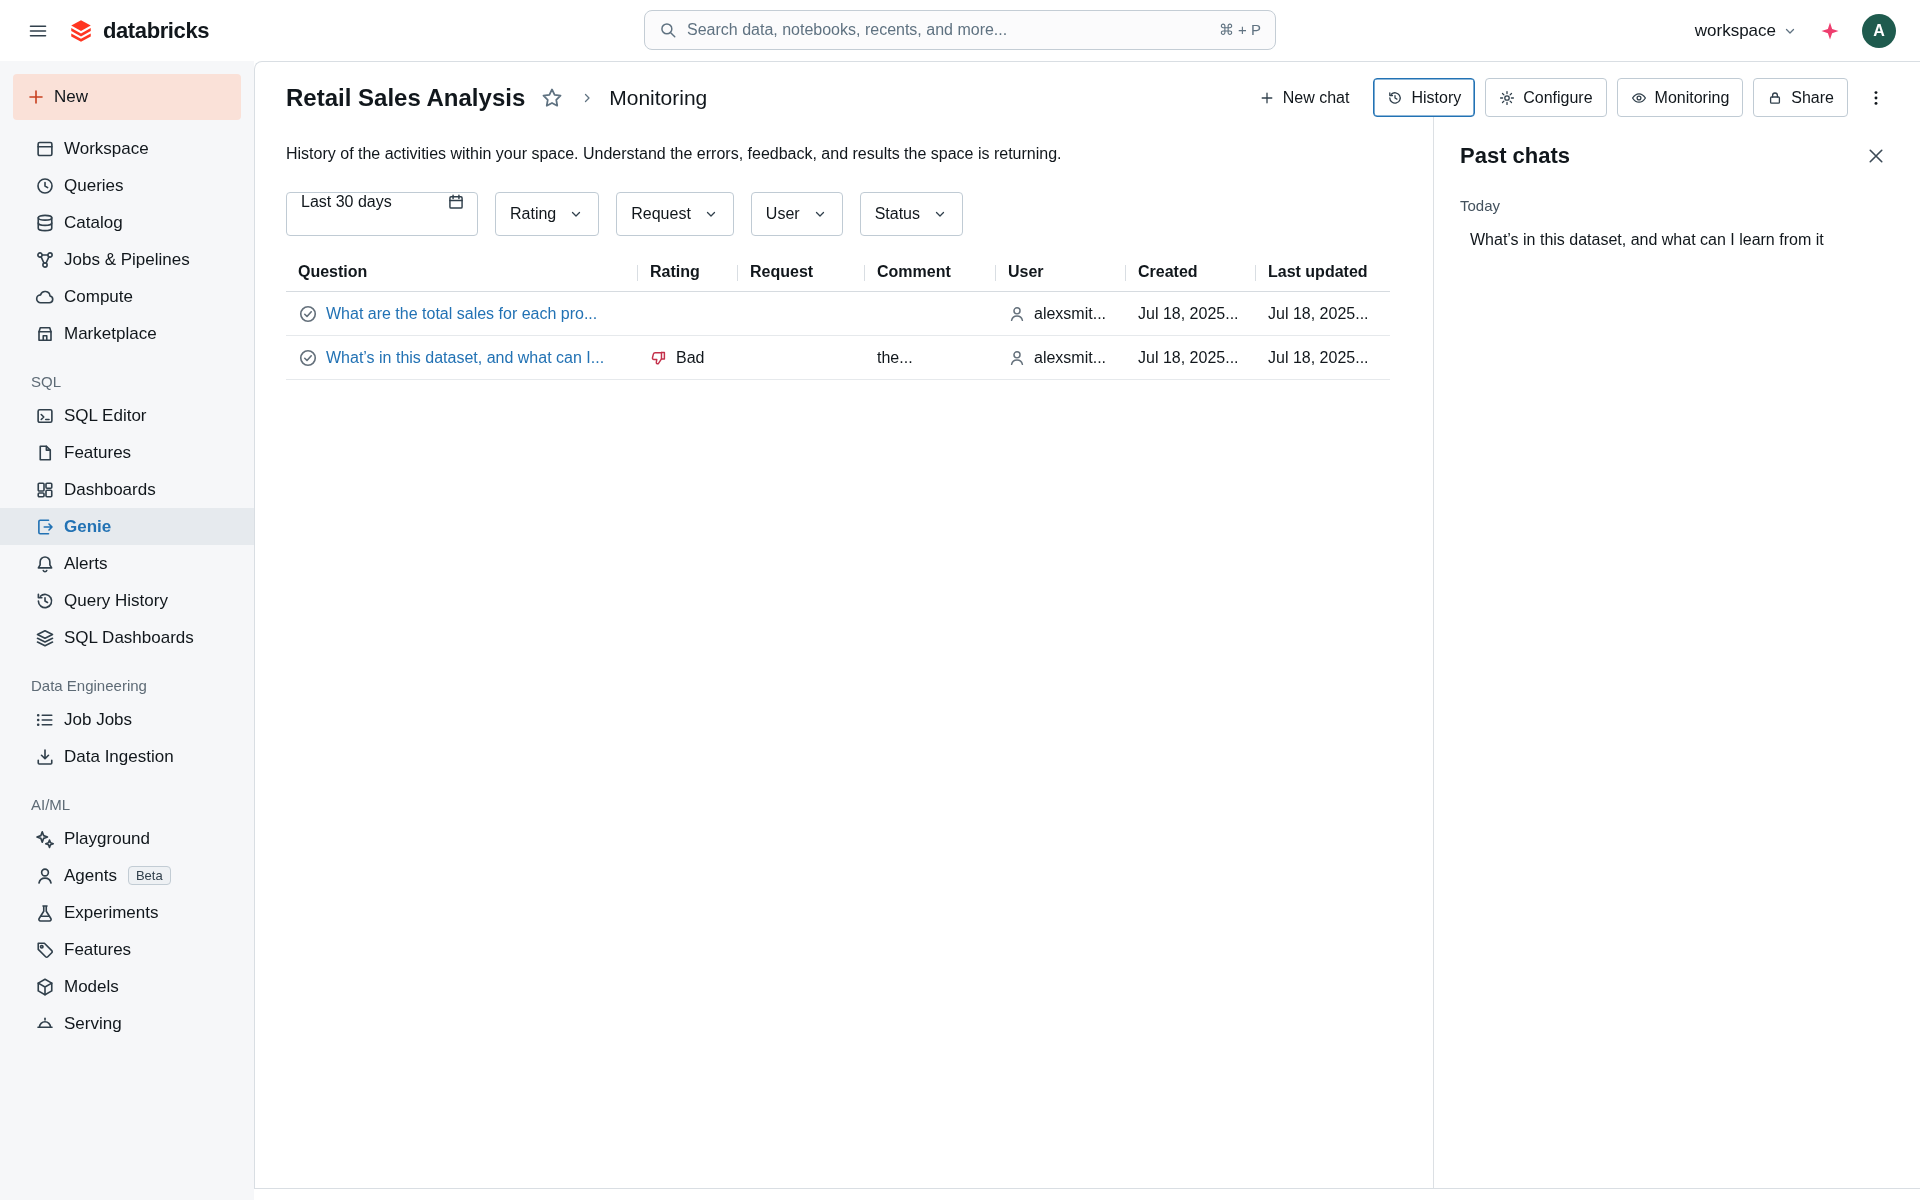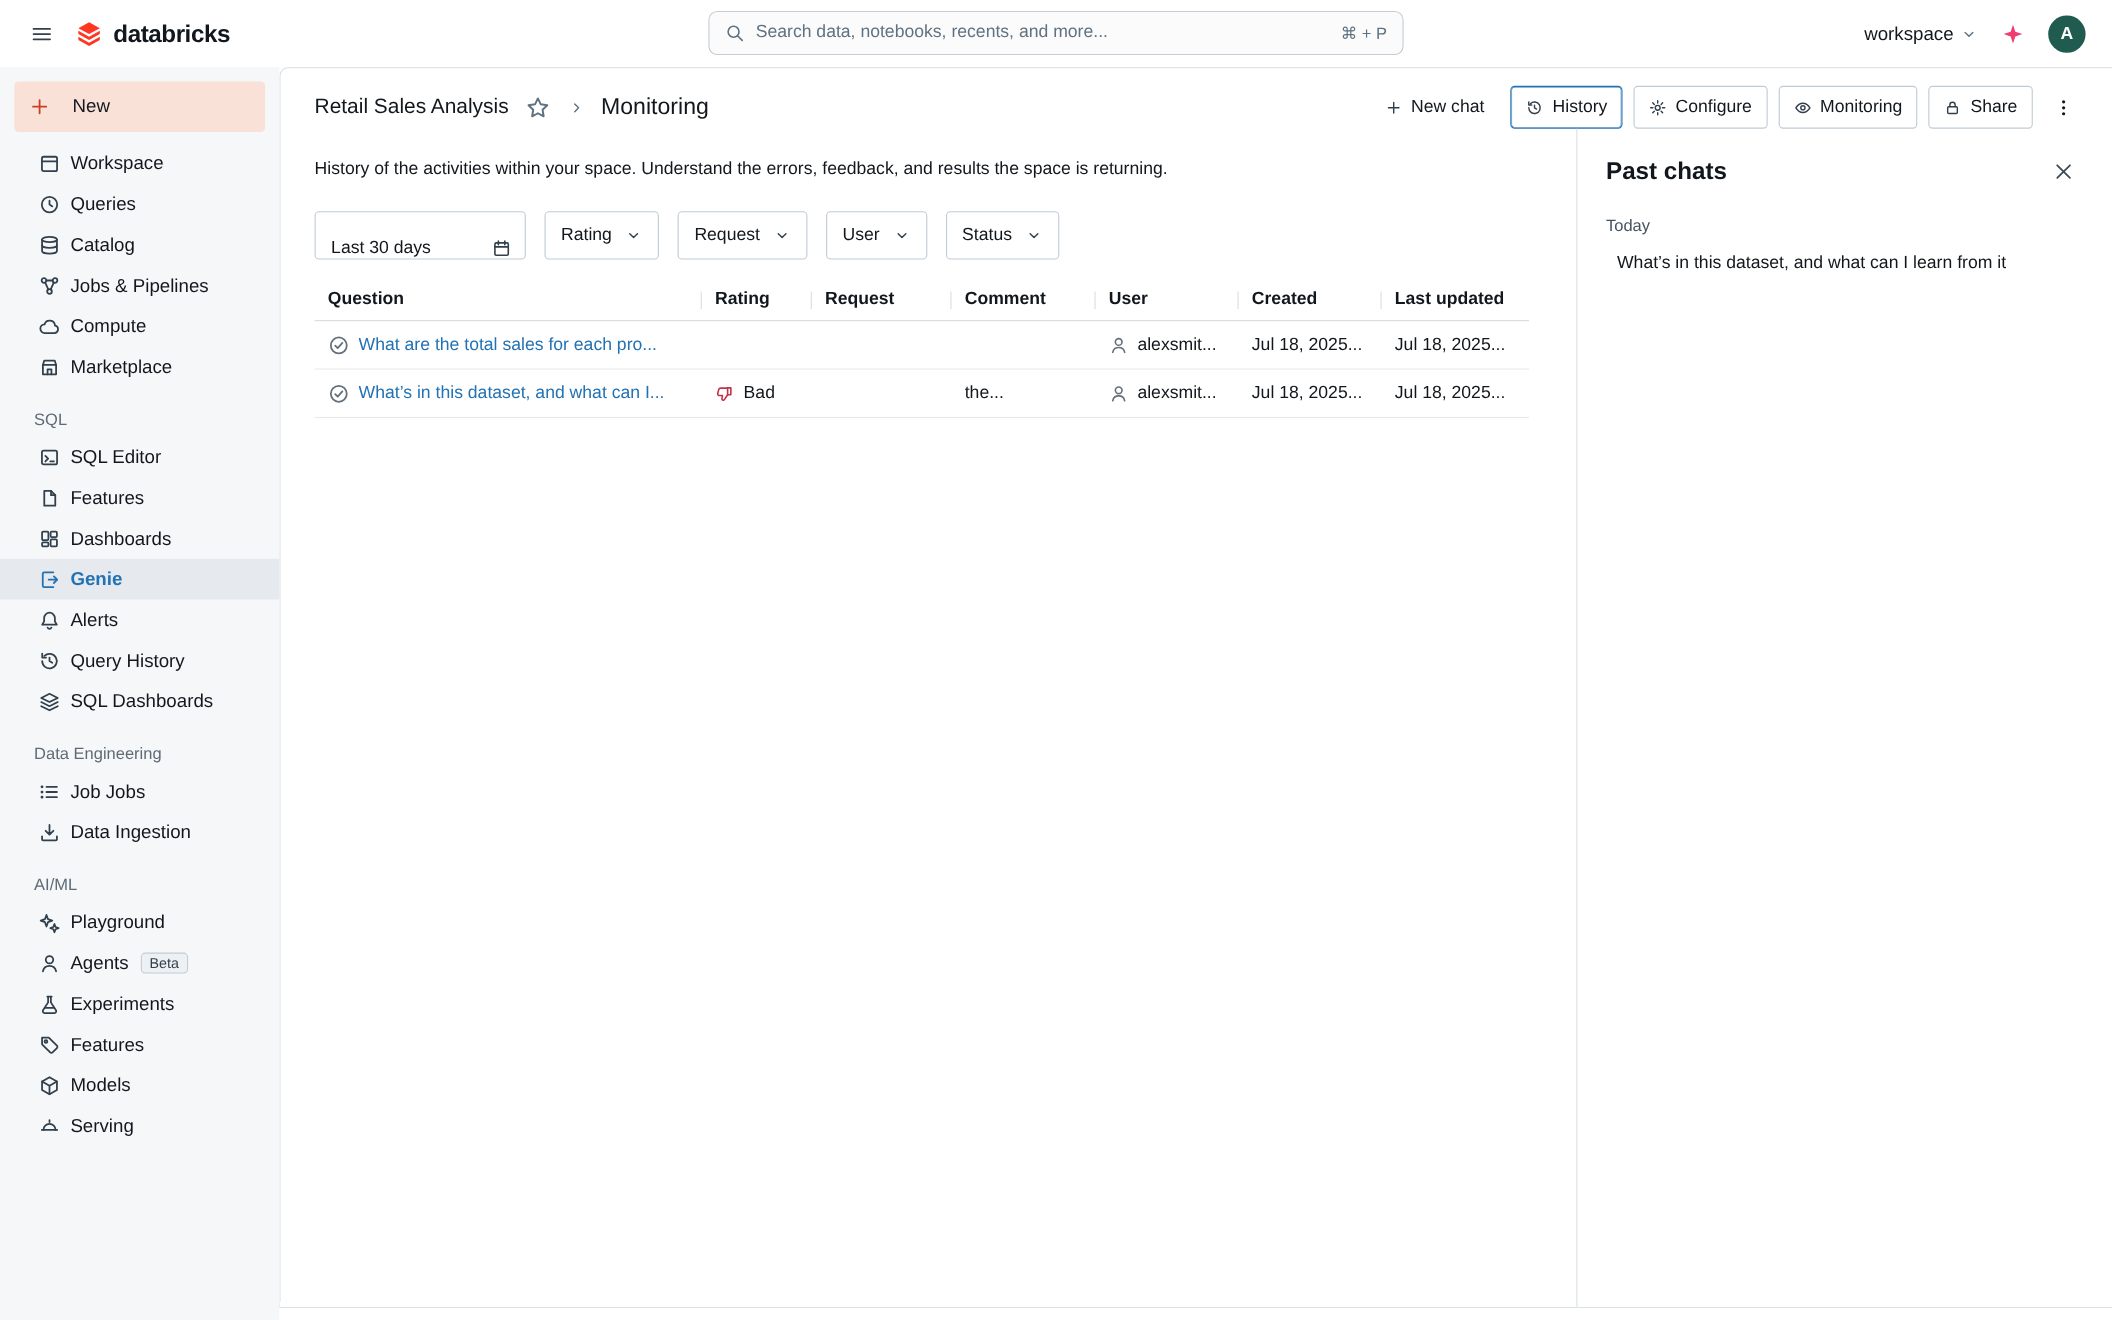--- a/index.html
+++ b/index.html
@@ -27,50 +27,50 @@
   .workspace-btn { display: flex; align-items: center; gap: 6px; background: none; border: none; font-size: 17px; font-family: inherit; color: #11171C; cursor: pointer; }
   .workspace-btn .ic-sm { color: #5F7281; }
   .sparkle { width: 20px; height: 20px; color: #EE3D6E; }
   .avatar { width: 34px; height: 34px; border-radius: 50%; background: #1F5B4E; color: #fff; font-size: 16px; font-weight: 600; display: flex; align-items: center; justify-content: center; border: none; cursor: pointer; }
 
   
   .app { flex: 1; display: flex; min-height: 0; }
 
   
   .sidebar { width: 254px; flex: 0 0 254px; background: #F6F7F9; padding-top: 13px; overflow: hidden; }
-  .new-btn { margin: 0 13px 10px; height: 46px; width: 228px; background: #FAE1D8; border: none; border-radius: 4px; display: flex; align-items: center; gap: 20px; padding: 0 13px; font-size: 17px; font-family: inherit; color: #11171C; cursor: pointer; font-weight: 500; }
+  .new-btn { margin: 0 13px 10px; height: 46px; width: 228px; background: #FAE1D8; border: none; border-radius: 4px; display: flex; align-items: center; gap: 8px; padding: 0 13px; font-size: 17px; font-family: inherit; color: #11171C; cursor: pointer; font-weight: 500; }
   .new-btn .ic { color: #C8401F; }
   .nav-item { height: 37px; display: flex; align-items: center; gap: 9px; padding: 0 12px 0 35px; font-size: 17px; cursor: pointer; color: #11171C; }
   .nav-item .nav-icon { width: 20px; height: 20px; color: #31404C; flex: 0 0 20px; }
   .nav-item.selected { background: #E6EAEE; color: #2272B4; font-weight: 600; }
   .nav-item.selected .nav-icon { color: #2272B4; }
   .nav-section { margin: 21px 0 7px 31px; font-size: 15px; color: #5E6B76; }
   .badge { margin-left: 2px; font-size: 13px; color: #31404C; border: 1px solid #C2CCD4; border-radius: 4px; padding: 1px 7px; background: #EEF1F4; font-weight: 400; }
 
   
   .main-card { flex: 1; min-width: 0; display: flex; flex-direction: column; background: #fff; border: 1px solid #D9DEE3; border-right: none; border-top-left-radius: 8px; margin-bottom: 11px; }
   .main-header { display: flex; align-items: center; padding: 16px 26px 0 31px; gap: 12px; }
-  .page-title { font-size: 19px; font-weight: 400; }
+  .page-title { font-size: 24px; font-weight: 700; }
   .star-btn { color: #5F7281; }
   .star-btn .ic { width: 22px; height: 22px; }
   .crumb-chevron { color: #5F7281; }
   .crumb-current { font-size: 21px; font-weight: 400; margin-left: 2px; }
   .header-actions { margin-left: auto; display: flex; gap: 10px; }
   .action-btn { height: 39px; display: inline-flex; align-items: center; gap: 8px; padding: 0 13px; border: 1px solid #C0CBD4; border-radius: 4px; background: #fff; font-size: 16px; font-family: inherit; color: #11171C; cursor: pointer; }
   .action-btn .ic-sm, .action-btn .ic { color: #31404C; }
   .action-btn.plain { border-color: transparent; }
   .action-btn.active { border-color: #2272B4; box-shadow: inset 0 0 0 0.6px #2272B4; }
   .kebab-btn { width: 36px; padding: 0; justify-content: center; }
 
   .content-row { flex: 1; display: flex; min-height: 0; }
   .left-content { flex: 1; min-width: 0; position: relative; padding: 0 0 0 31px; }
   .desc { margin-top: 28px; font-size: 16px; color: #11171C; }
 
   .filters { margin-top: 29px; display: flex; align-items: center; gap: 17px; }
-  .date-filter { width: 192px; height: 44px; border: 1px solid #C0CBD4; border-radius: 4px; display: flex; align-items: flex-end; justify-content: space-between; padding: 0 12px 0 14px; font-size: 16px; cursor: pointer; background: #fff; }
+  .date-filter { width: 192px; height: 44px; border: 1px solid #C0CBD4; border-radius: 4px; display: flex; align-items: flex-start; justify-content: space-between; padding: 0 12px 0 14px; font-size: 16px; cursor: pointer; background: #fff; }
   .date-filter .cal { color: #31404C; width: 18px; height: 18px; }
   .dd-btn { height: 44px; display: inline-flex; align-items: center; gap: 12px; padding: 0 14px; border: 1px solid #C0CBD4; border-radius: 4px; background: #fff; font-size: 16px; font-family: inherit; cursor: pointer; color: #11171C; }
   .dd-btn .ic-sm { color: #31404C; }
 
   
   .table { margin-top: 27px; width: 1104px; }
   .thead, .trow { display: grid; grid-template-columns: 352px 100px 127px 131px 130px 130px 134px; }
   .thead { border-bottom: 1px solid #D6DBE0; }
   .th { position: relative; padding: 0 12px 10px; font-size: 16px; font-weight: 700; }
   .th:not(:last-child)::after { content: ""; position: absolute; right: 0; top: 2px; height: 16px; width: 1px; background: #D9DEE3; }

